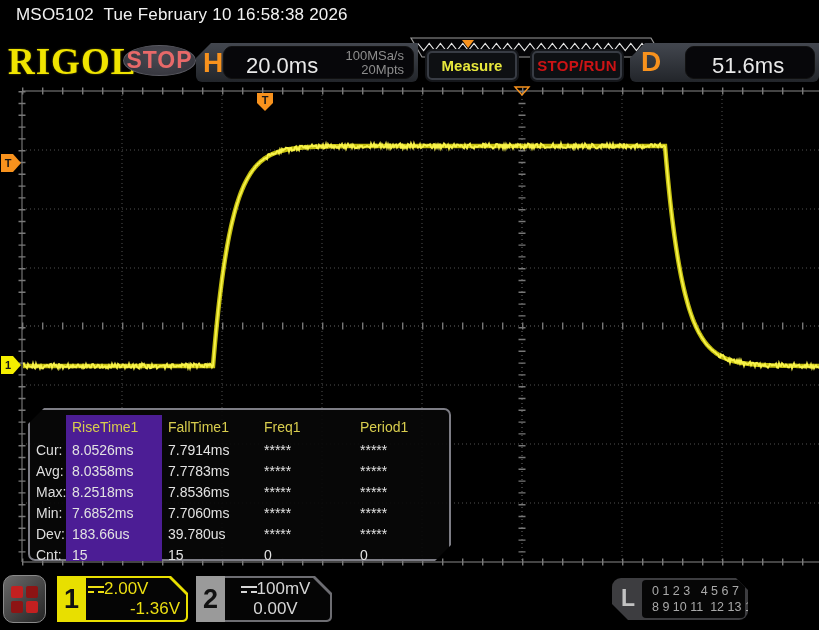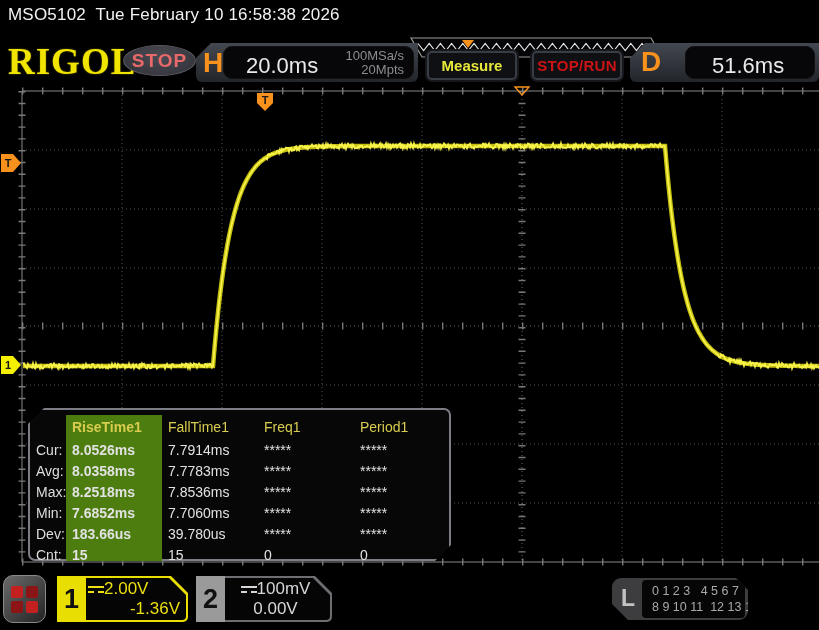--- a/index.html
+++ b/index.html
@@ -3,31 +3,31 @@
 <meta charset="utf-8">
 <style>
   * { margin:0; padding:0; box-sizing:border-box; }
   html,body { background:#000; }
   #screen {
     position:relative; width:819px; height:630px; background:#000;
     font-family:"Liberation Sans", sans-serif; overflow:hidden;
     -webkit-font-smoothing:antialiased;
   }
   
-  #statusbar { position:absolute; left:8px; top:5px; height:22px; color:#f2f2f2;
+  #statusbar { position:absolute; left:16px; top:5px; height:22px; color:#f2f2f2;
     font-size:17px; letter-spacing:0.2px; white-space:pre; }
   
   #brand { position:absolute; left:8px; top:40px; font-family:"Liberation Serif", serif;
     font-weight:bold; font-size:37px; color:#f0e400; letter-spacing:1px;
     text-shadow:0 0 2px #6b6400; }
   #run-state { position:absolute; left:123px; top:45px; width:73px; height:31px;
     background:radial-gradient(ellipse at 50% 35%, #4a4a52, #303038);
     border:1px solid #5a5a62; border-radius:50%;
     display:flex; align-items:center; justify-content:center;
-    color:#e86969; font-size:19px; font-weight:bold; letter-spacing:1px; }
+    color:#e86969; font-size:23px; font-weight:bold; letter-spacing:1px; }
   .hd-block { position:absolute; top:43px; height:39px;
     background:linear-gradient(#43474f, #22252a);
     clip-path:polygon(15px 0, 100% 0, 100% 100%, 0 100%, 0 15px);
     border-radius:0 0 6px 6px; }
   #h-block { left:196px; width:222px; }
   #d-block { left:630px; width:189px; }
   .hd-letter { position:absolute; top:2px; font-size:28px; font-weight:bold; color:#f8921d; }
   #h-block .hd-letter { left:7px; top:4px; }
   #d-block .hd-letter { left:11px; top:3px; }
   .hd-panel { position:absolute; top:3px; bottom:3px; right:4px; background:#07070a;
@@ -46,21 +46,21 @@
   #btn-measure { left:427px; color:#e8e83c; }
   #btn-stoprun { left:532px; color:#cd1315; letter-spacing:0.3px; }
   
   #meas-table { position:absolute; left:28px; top:408px; width:423px; height:153px;
     background:rgba(8,8,8,0.92); border:2px solid #7d7d85; border-radius:7px;
     clip-path:polygon(16px 0, 100% 0, 100% calc(100% - 16px), calc(100% - 16px) 100%, 0 100%, 0 16px);
     display:grid; grid-template-columns:36px 96px 96px 96px 95px;
     grid-auto-rows:21px; padding-top:5px; grid-template-rows:24px;
     font-size:14px; color:#e2e2e2; }
   .m-cell { display:flex; align-items:center; padding-left:6px; white-space:nowrap; }
-  .m-cell.hl { background:#4d7c0f;font-weight:bold; }
+  .m-cell.hl { background:#4c1d95; }
   .m-head { color:#d8cd4e; }
   .m-label { color:#dedede; }
   
   #menu-btn { position:absolute; left:3px; top:575px; width:43px; height:48px;
     background:linear-gradient(135deg,#6a6a6a,#242424); border:1px solid #8a8a8a;
     border-radius:10px; display:flex; align-items:center; justify-content:center; cursor:pointer; }
   #menu-btn .grid2 { display:grid; grid-template-columns:12px 12px; gap:3px; }
   #menu-btn .sq { width:12px; height:12px; border-radius:2px; }
   .ch-badge { position:absolute; top:576px; height:46px; border-radius:5px; cursor:pointer; }
   .ch-badge, .ch-inner { clip-path:polygon(0 0, calc(100% - 17px) 0, 100% 17px, 100% 100%, 0 100%); }

